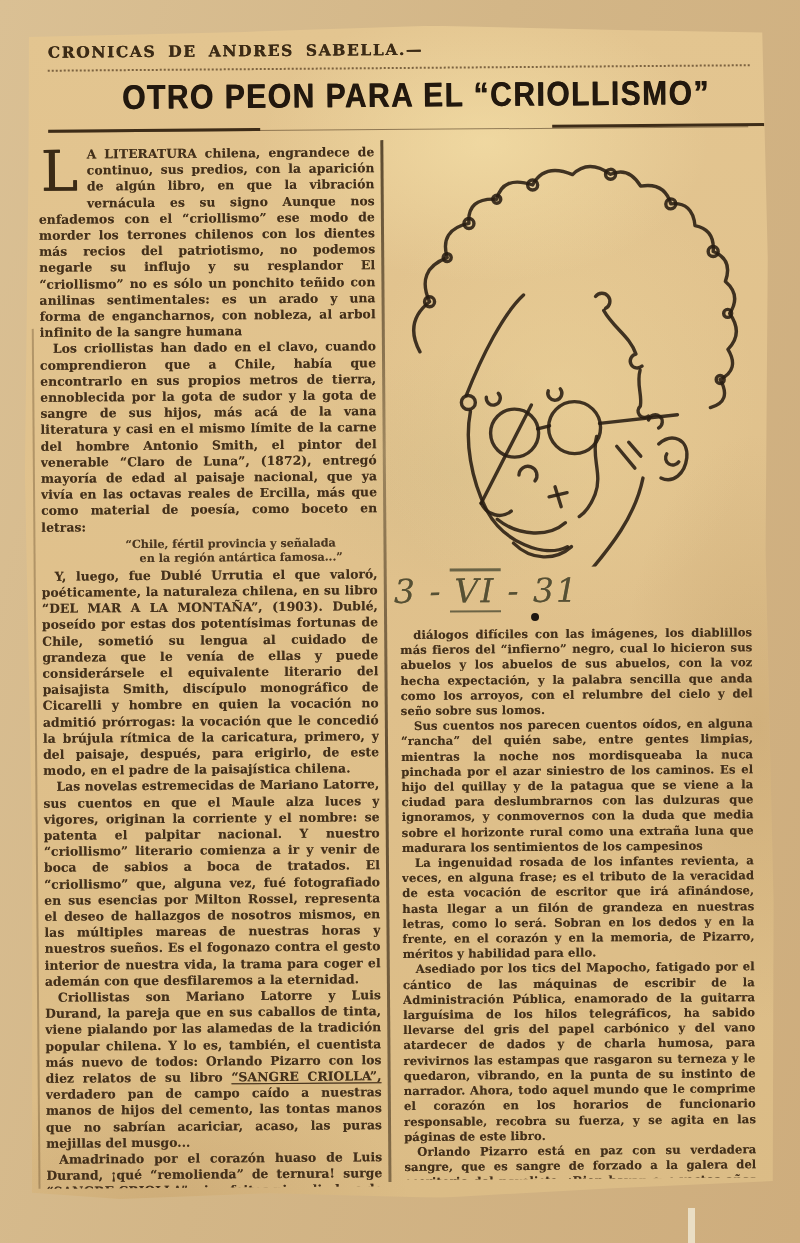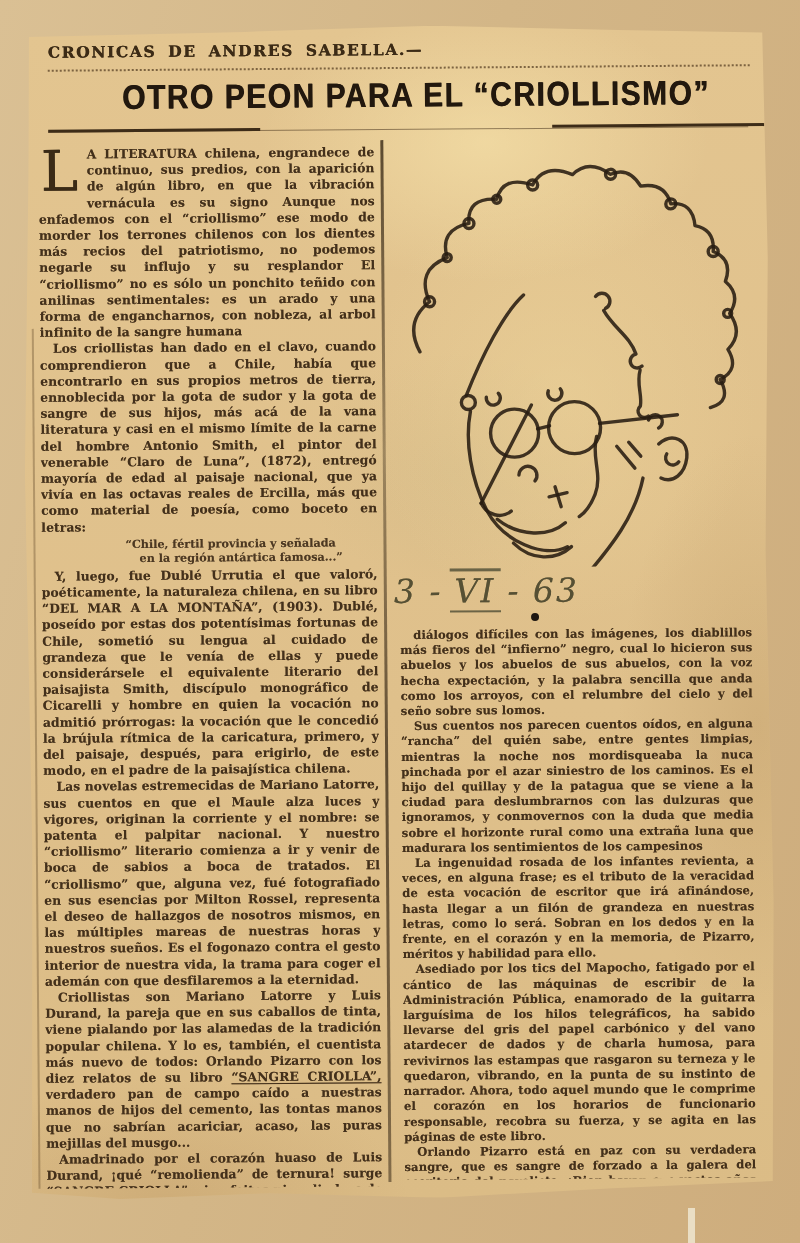--- a/index.html
+++ b/index.html
@@ -145,21 +145,21 @@
     <line x1="164" y1="342" x2="170" y2="362"></line>
     <path d="M122,398 C140,416 164,416 180,402"></path>
 
     <path d="M268,300 C282,288 298,296 296,314 C294,330 282,340 270,334"></path>
     <path d="M276,310 a7,7 0 1 0 12,8"></path>
 
     <path d="M252,334 C244,372 220,402 192,434"></path>
   </svg>
 
   <div class="date">
-    <span>3 -</span><span class="roman">VI</span><span>- 63</span>
+    <span>3 -</span><span class="roman">VI</span><span>- 31</span>
   </div>
   <div class="ink-dot"></div>
 
   <div class="col-right">
     <p class="p">diálogos difíciles con las imágenes, los diablillos más fieros del “infierno” negro, cual lo hicieron sus abuelos y los abuelos de sus abuelos, con la voz hecha expectación, y la palabra sencilla que anda como los arroyos, con el relumbre del cielo y del seño sobre sus lomos.</p>
     <p class="p">Sus cuentos nos parecen cuentos oídos, en alguna “rancha” del quién sabe, entre gentes limpias, mientras la noche nos mordisqueaba la nuca pinchada por el azar siniestro de los caminos. Es el hijo del quillay y de la patagua que se viene a la ciudad para deslumbrarnos con las dulzuras que ignoramos, y conmovernos con la duda que media sobre el horizonte rural como una extraña luna que madurara los sentimientos de los campesinos</p>
     <p class="p">La ingenuidad rosada de los infantes revienta, a veces, en alguna frase; es el tributo de la veracidad de esta vocación de escritor que irá afinándose, hasta llegar a un filón de grandeza en nuestras letras, como lo será. Sobran en los dedos y en la frente, en el corazón y en la memoria, de Pizarro, méritos y habilidad para ello.</p>
     <p class="p">Asediado por los tics del Mapocho, fatigado por el cántico de las máquinas de escribir de la Administración Pública, enamorado de la guitarra larguísima de los hilos telegráficos, ha sabido llevarse del gris del papel carbónico y del vano atardecer de dados y de charla humosa, para revivirnos las estampas que rasgaron su terneza y le quedaron, vibrando, en la punta de su instinto de narrador. Ahora, todo aquel mundo que le comprime el corazón en los horarios de funcionario responsable, recobra su fuerza, y se agita en las páginas de este libro.</p>
     <p class="p">Orlando Pizarro está en paz con su verdadera sangre, que es sangre de forzado a la galera del escritorio del novelista. ¡Bien hayan sus vastos años de silencio y los de claridad que merece, como ser íntegro en el apretón de manos y en la escritura que se vuelve siembra de emoción en su diestra! — A. S.</p>
   </div>

